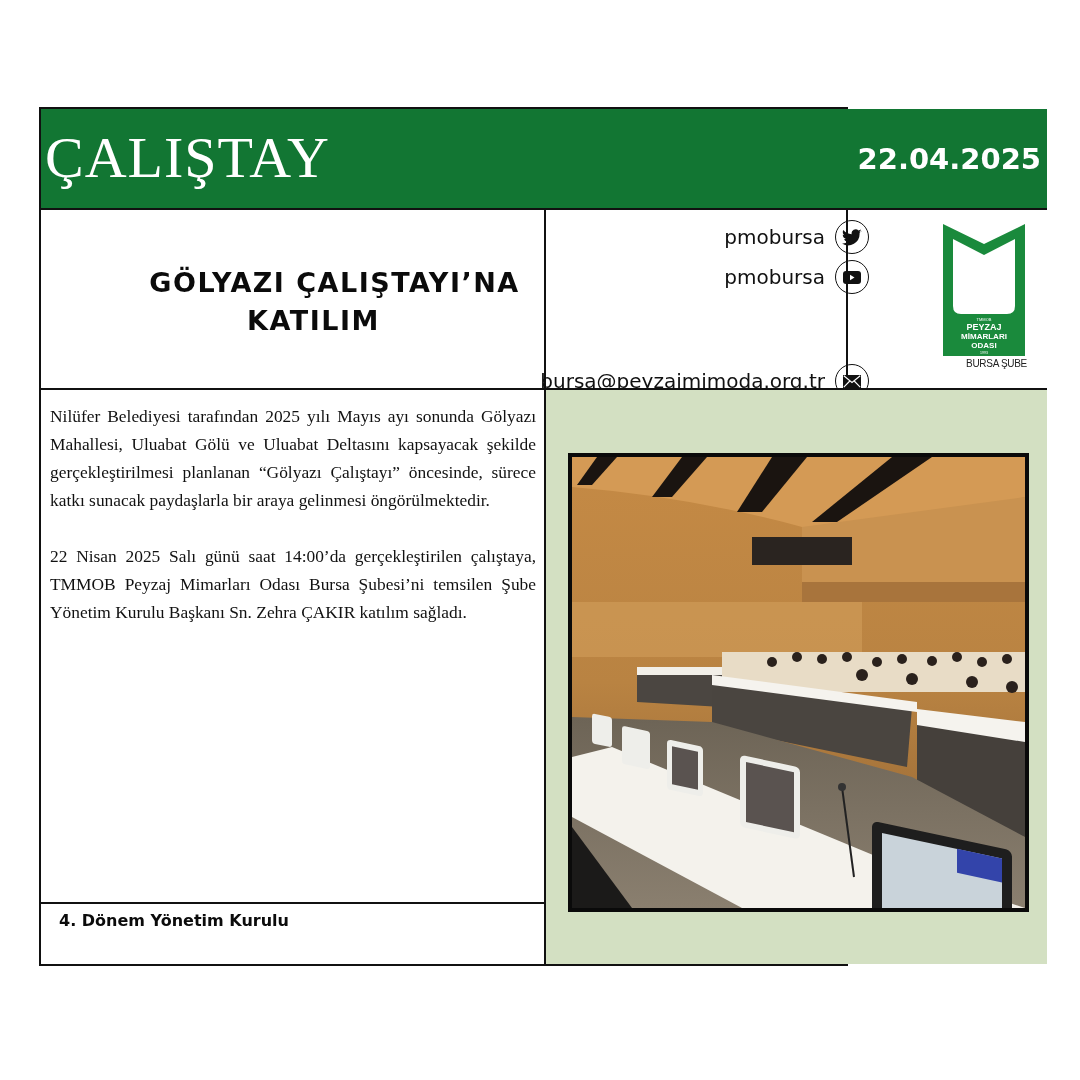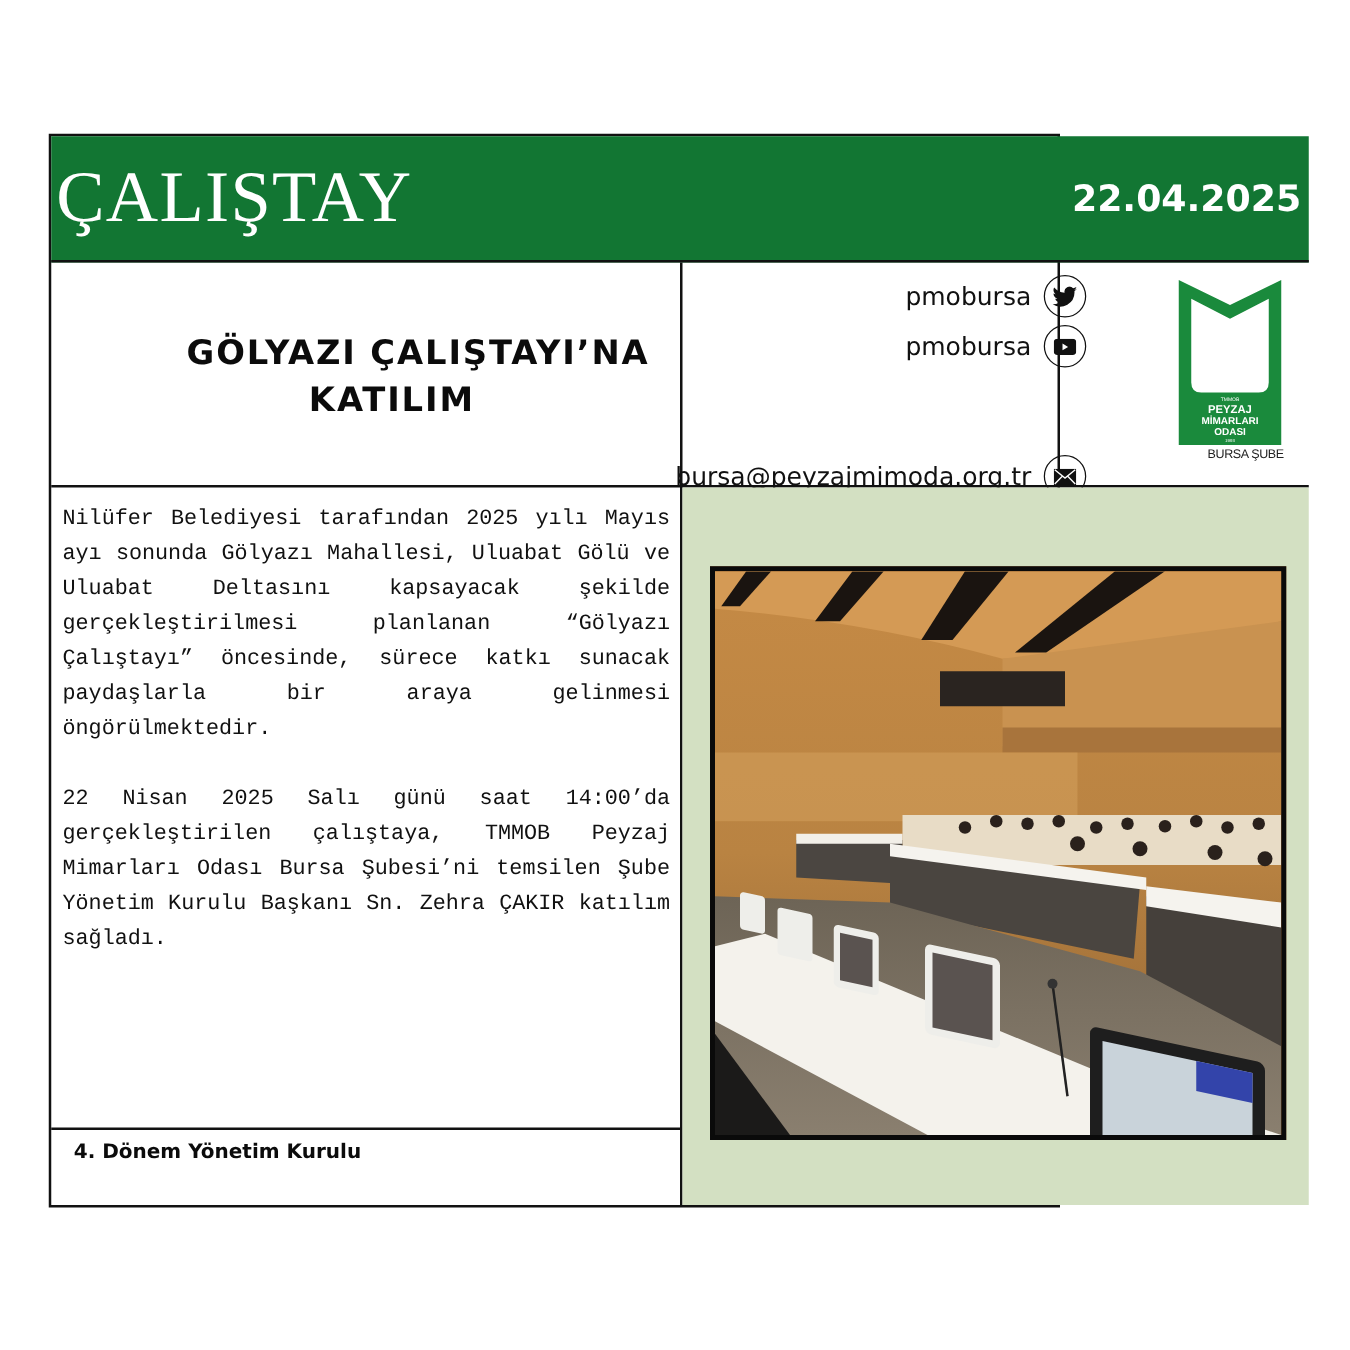--- a/index.html
+++ b/index.html
@@ -18,21 +18,21 @@
 
     .contacts { position:absolute; left:505px; top:101px; width:501px; height:178px;text-align:center; }
     .contact-row { position:absolute; right:178px; height:38px; display:flex; align-items:center; }
     .contact-row .txt { font-family:"DejaVu Sans", sans-serif; font-size:20px; color:#111; margin-right:10px; white-space:nowrap; }
     .contact-row .ic { width:34px; height:34px; border:1.6px solid #111; border-radius:50%; box-sizing:border-box; display:flex; align-items:center; justify-content:center; }
     .contact-row .ic.light { border-color:#cfcfcf; }
 
     .logo { position:absolute; left:900px; top:113px; width:86px; height:154px; }
     .logo-caption { position:absolute; left:0; top:136px; width:86px; text-align:right; font-size:10px; color:#222; letter-spacing:-0.3px; }
 
-    .body-text { position:absolute; left:9px; top:293px; width:486px; font-family:Liberation Mono, monospace; font-size:17.4px; line-height:28px; color:#111; text-align:justify; }
+    .body-text { position:absolute; left:9px; top:293px; width:486px; font-family:Liberation Serif, serif; font-size:17.4px; line-height:28px; color:#111; text-align:justify; }
     .body-text p { margin:0 0 28px 0; }
 
     .footer-text { position:absolute; left:18px; top:802px; font-family:"DejaVu Sans", sans-serif; font-weight:bold; font-size:16px; line-height:20px; color:#0b0b0b; }
 
     .photo-panel { position:absolute; left:505px; top:281px; width:501px; height:574px; background:#d3e0c2; }
     .photo { position:absolute; left:22px; top:63px; width:461px; height:459px; border:4px solid #0a0a0a; box-sizing:border-box; overflow:hidden; background:#b07a3e; }
   </style>
 </head>
 <body>
 

